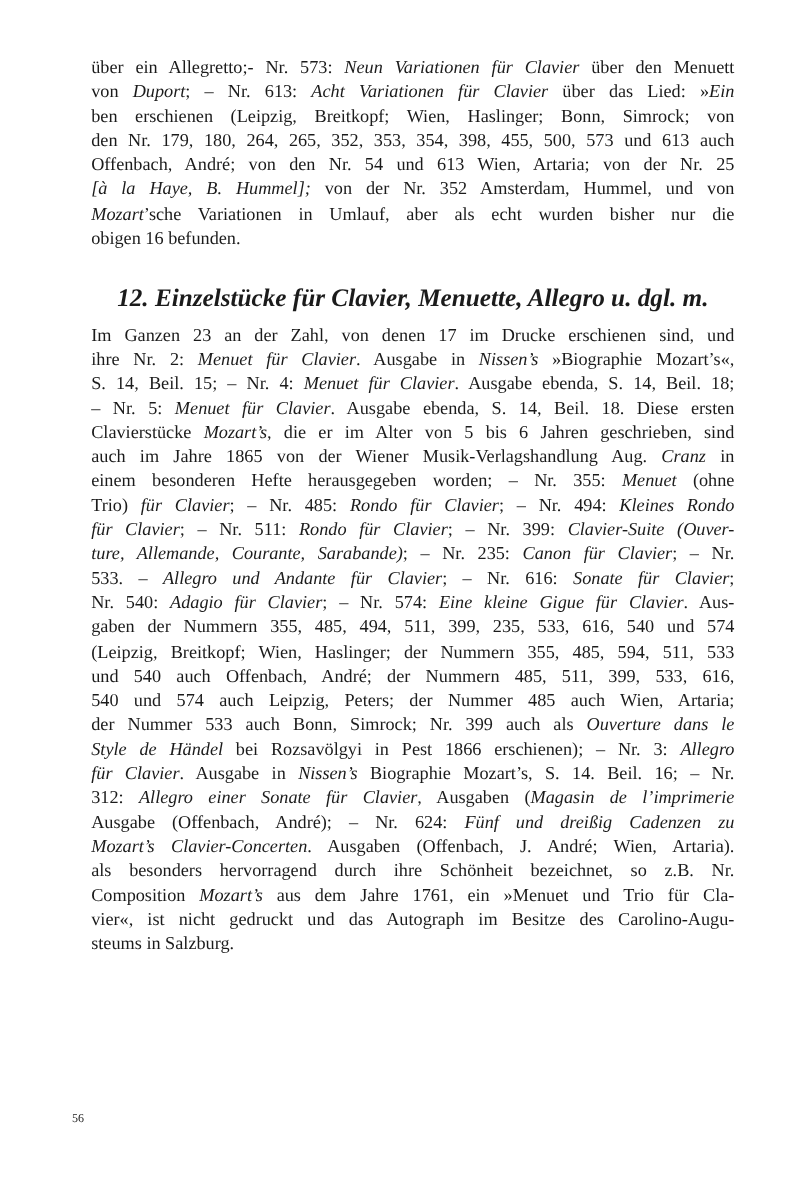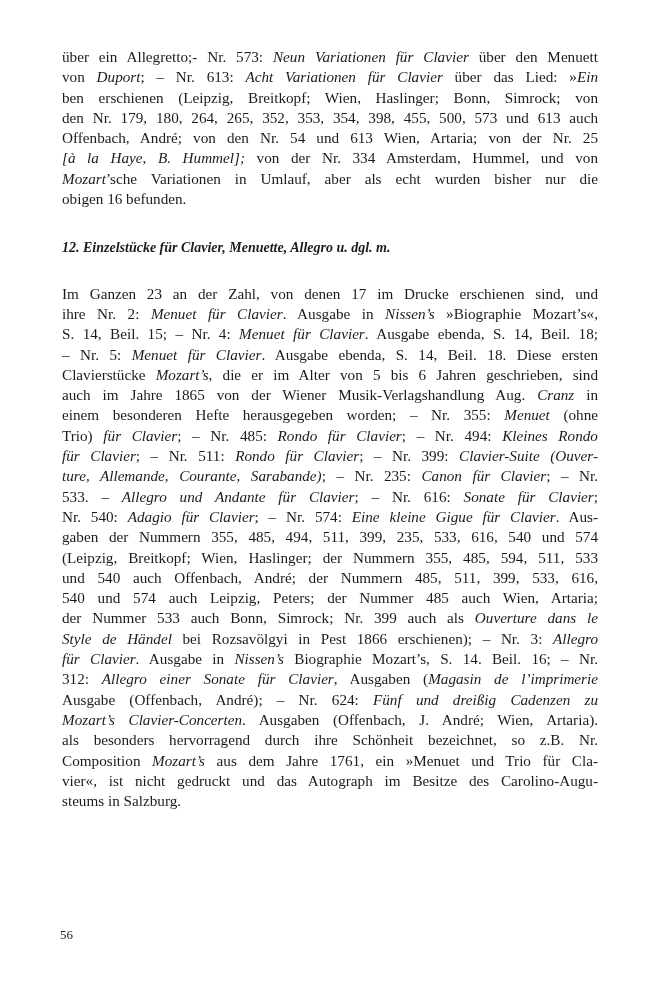--- a/index.html
+++ b/index.html
@@ -17,66 +17,67 @@
   }
   .page {
     position: absolute;
     left: 0; top: 0;
     width: 660px;
     height: 990px;
     background: #ffffff;
   }
   .textcol {
     position: absolute;
-    left: 62px;
+    left: 76px;
     top: 47px;
     width: 536px;
   }
   .para {
     font-size: 15.2px;
   }
   .line {
     line-height: 20.3px;
     text-align: justify;
     text-align-last: justify;
     white-space: normal;
   }
   .line.last {
     text-align-last: left;
   }
   .it {
     font-style: italic;
   }
   .heading {
-    font-size: 14px;
+    font-size: 21px;
     font-weight: bold;
     font-style: italic;
+    text-align: center;
     line-height: 20.3px;
-    margin: 29px 0 25px 0;
+    margin: 29px 0 11px 0;
   }
   .pagenum {
     position: absolute;
     left: 60px;
     top: 927px;
-    font-size: 13px;
+    font-size: 10px;
     color: #222222;
   }
 </style>
 </head>
 <body>
 
 <div class="page">
   <div class="textcol">
     <div class="para">
         <div class="line"><span>über ein Allegretto;- Nr. 573: </span><span class="it">Neun Variationen für Clavier</span><span> über den Menuett</span></div>
         <div class="line"><span>von </span><span class="it">Duport</span><span>; – Nr. 613: </span><span class="it">Acht Variationen für Clavier</span><span> über das Lied: »</span><span class="it">Ein</span></div>
         <div class="line"><span>ben erschienen (Leipzig, Breitkopf; Wien, Haslinger; Bonn, Simrock; von</span></div>
         <div class="line"><span>den Nr. 179, 180, 264, 265, 352, 353, 354, 398, 455, 500, 573 und 613 auch</span></div>
         <div class="line"><span>Offenbach, André; von den Nr. 54 und 613 Wien, Artaria; von der Nr. 25</span></div>
-        <div class="line"><span class="it">[à la Haye, B. Hummel];</span><span> von der Nr. 334 Amsterdam, Hummel, und von</span></div>
+        <div class="line"><span class="it">[à la Haye, B. Hummel];</span><span> von der Nr. 352 Amsterdam, Hummel, und von</span></div>
         <div class="line"><span class="it">Mozart</span><span>’sche Variationen in Umlauf, aber als echt wurden bisher nur die</span></div>
         <div class="line last"><span>obigen 16 befunden.</span></div>
       </div>
     <div class="heading">12. Einzelstücke für Clavier, Menuette, Allegro u. dgl. m.</div>
     <div class="para">
         <div class="line"><span>Im Ganzen 23 an der Zahl, von denen 17 im Drucke erschienen sind, und</span></div>
         <div class="line"><span>ihre Nr. 2: </span><span class="it">Menuet für Clavier</span><span>. Ausgabe in </span><span class="it">Nissen’s</span><span> »Biographie Mozart’s«,</span></div>
         <div class="line"><span>S. 14, Beil. 15; – Nr. 4: </span><span class="it">Menuet für Clavier</span><span>. Ausgabe ebenda, S. 14, Beil. 18;</span></div>
         <div class="line"><span>– Nr. 5: </span><span class="it">Menuet für Clavier</span><span>. Ausgabe ebenda, S. 14, Beil. 18. Diese ersten</span></div>
         <div class="line"><span>Clavierstücke </span><span class="it">Mozart’s</span><span>, die er im Alter von 5 bis 6 Jahren geschrieben, sind</span></div>

